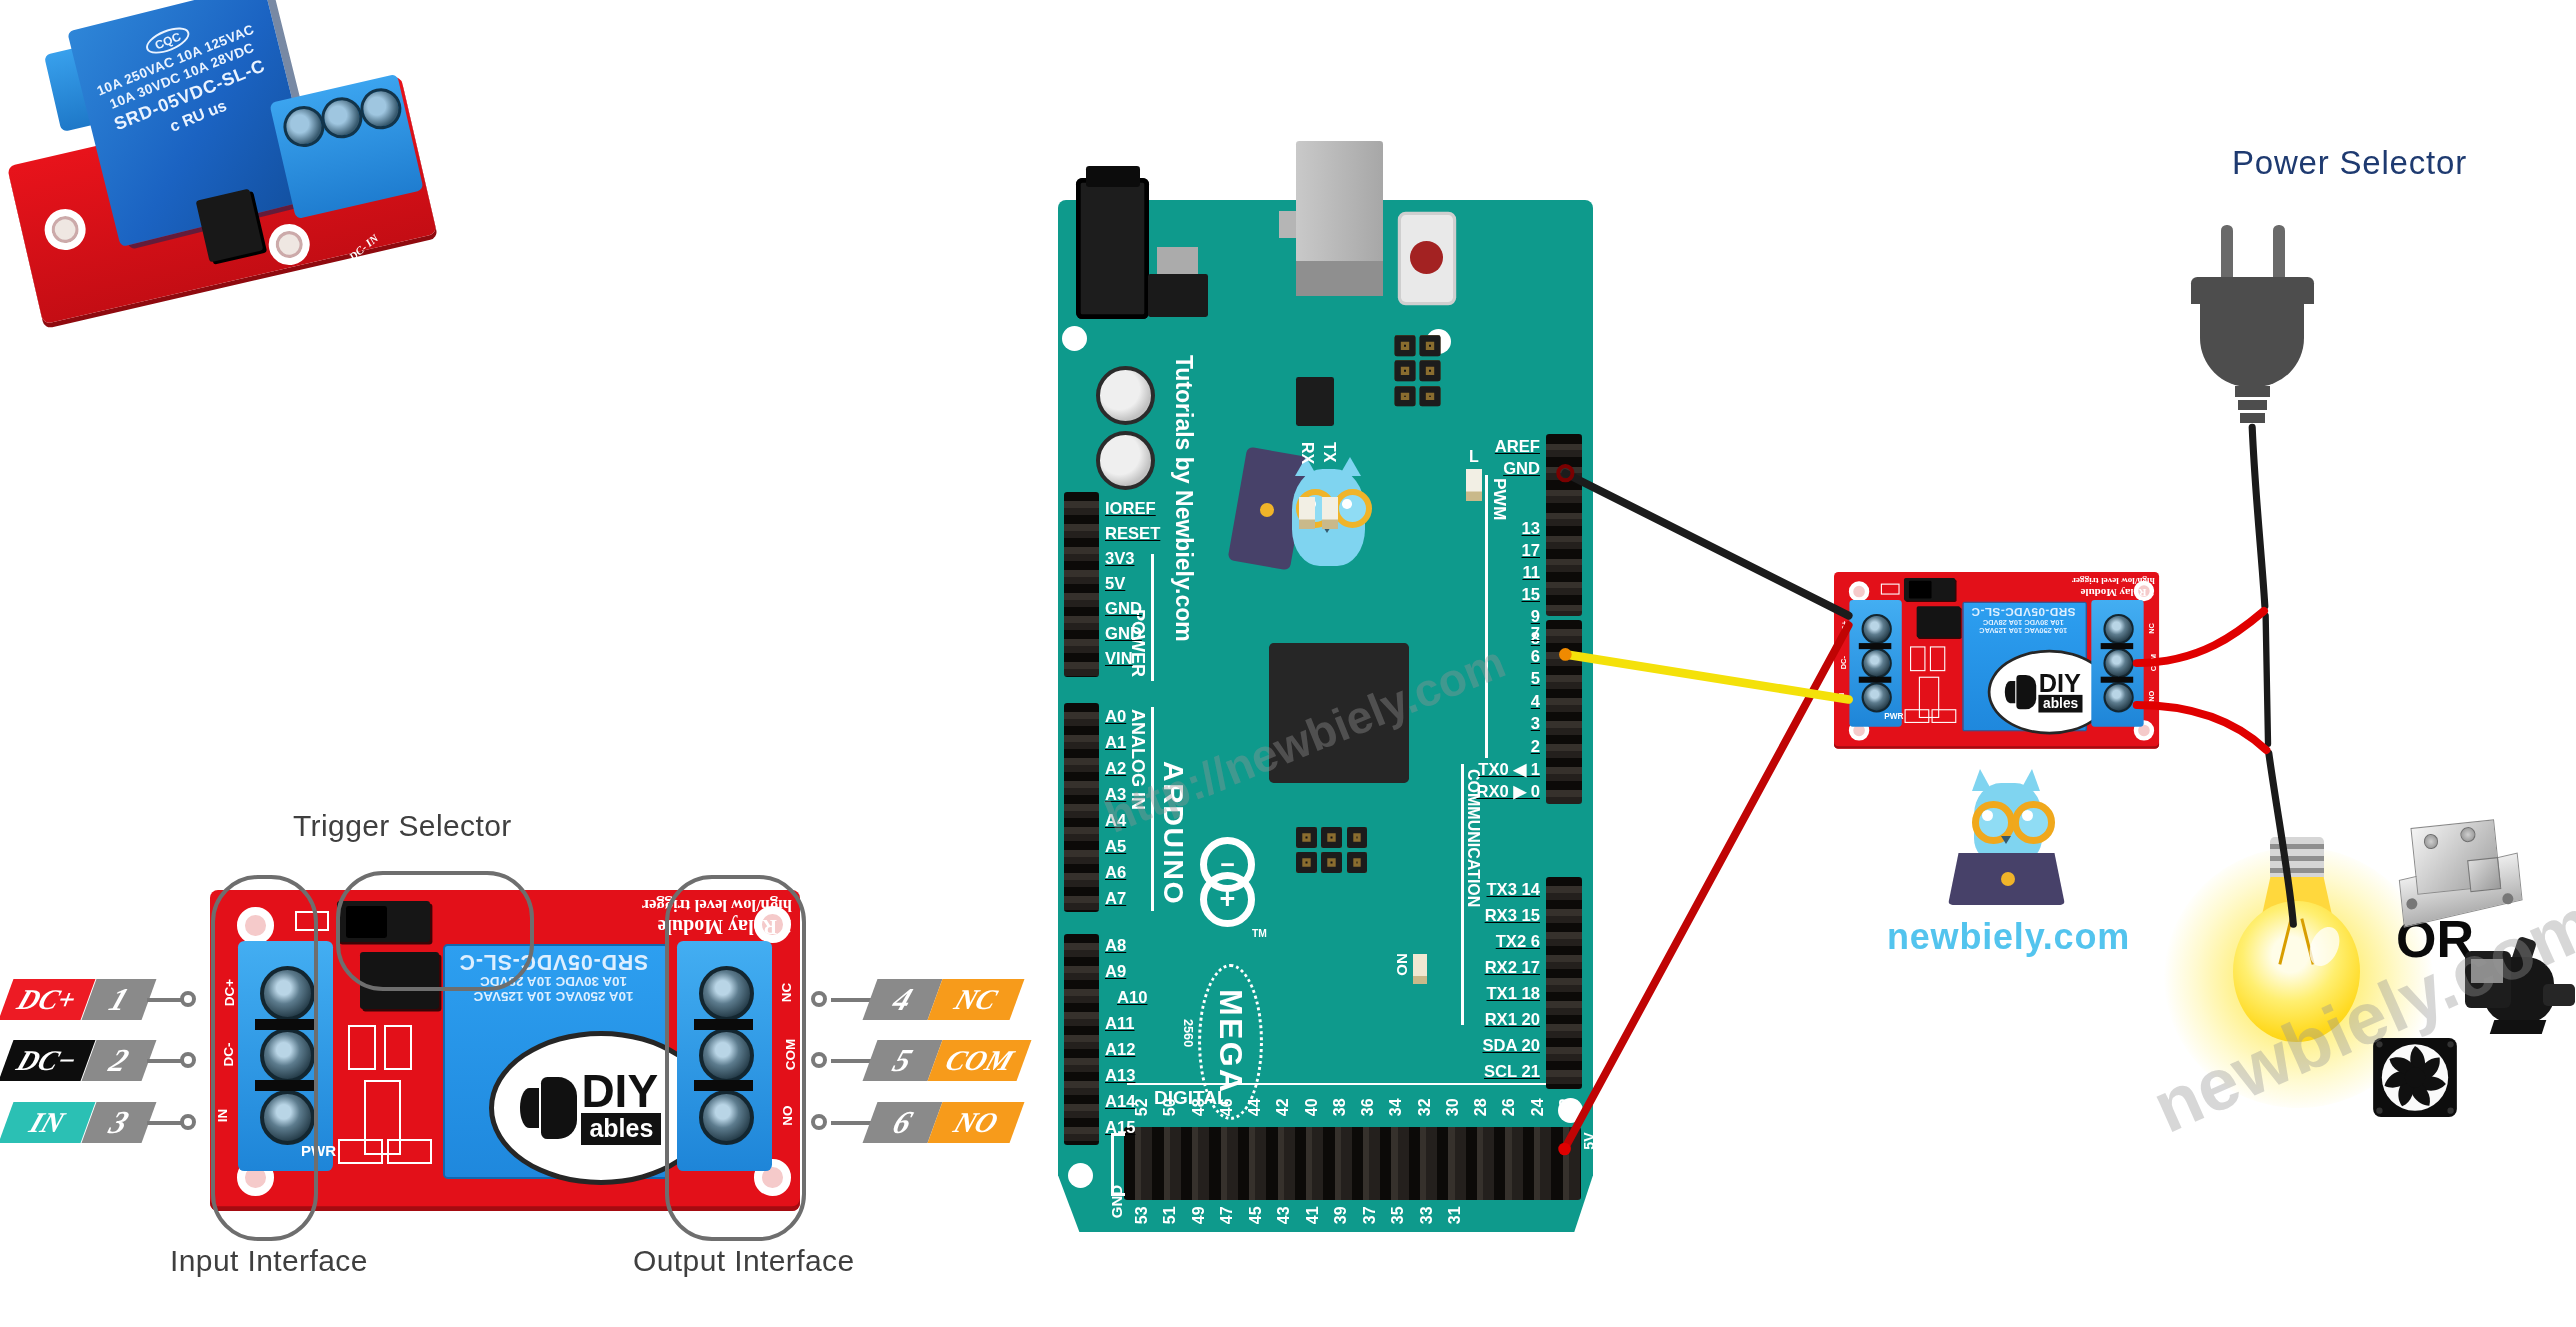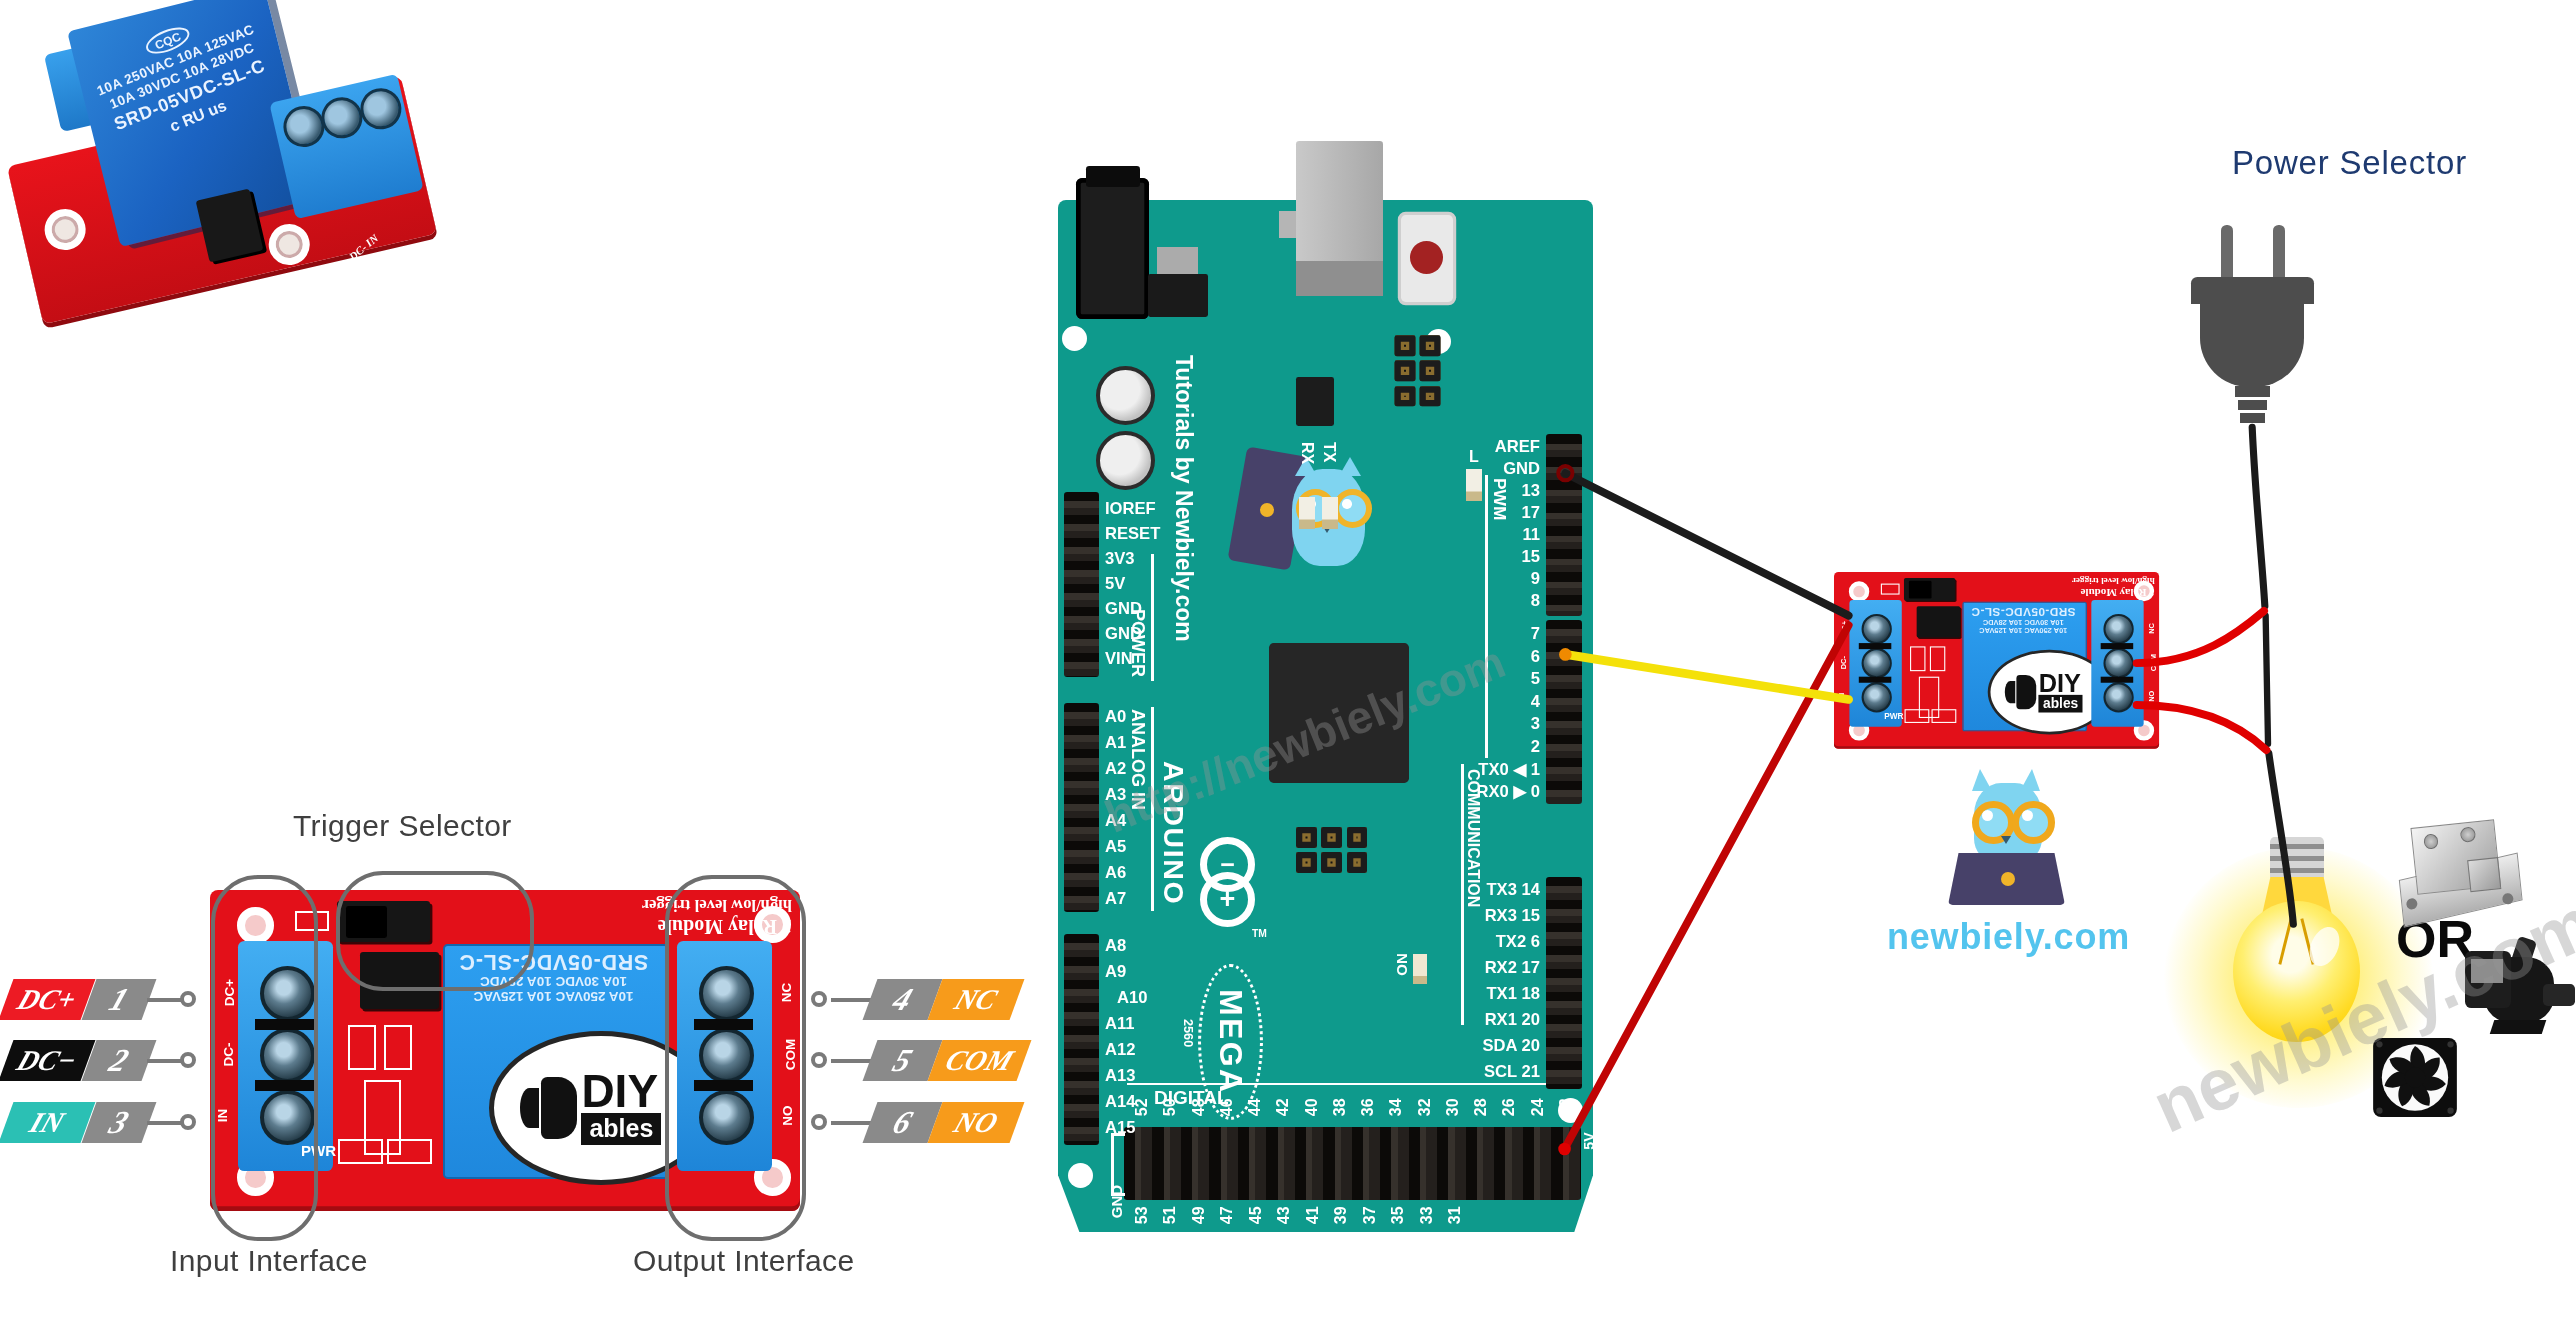--- a/index.html
+++ b/index.html
@@ -71,21 +71,21 @@
   .rb-ables{background:#111;color:#fff;font-weight:bold;font-size:25px;padding:1.6px 8px;margin-top:1.6px;}
   .rb-pwr{position:absolute;color:#fff;font-weight:bold;font-size:15px;}
   .rb-silk{position:absolute;border:2.4px solid #fff;background:transparent;}
   .rb-jumper{position:absolute;left:127px;top:11px;width:93px;height:41px;background:#161616;border-radius:3.2px;box-shadow:2.4px 2.4px 0 #3a0406;}
   .rb-jcap{position:absolute;left:136px;top:16px;width:41px;height:32px;background:#000;border-radius:2.4px;}
 
   
   #ard-board{left:1058px;top:200px;width:535px;height:1032px;background:#0e9a8c;
              clip-path:polygon(0 0,100% 0,100% 94.5%,96.5% 100%,4% 100%,0 94.5%);border-radius:8px;}
   .ard-white{color:#fff;font-weight:bold;}
-  .pin-col{display:flex;flex-direction:column;}
+  .pin-col{display:flex;flex-direction:column;text-decoration:underline;}
   .pin-col>div{color:#fff;font-weight:bold;font-size:16.6px;}
   .header-v{background:#24201d;background-image:repeating-linear-gradient(180deg,#0c0a08 0 9.5px,#36312c 9.5px 16px,#24201d 16px 23px);border-radius:3.2px;}
   .header-h{background:#24201d;border-radius:3.2px;}
   .wline{background:#fff;}
   .icsp{display:grid;grid-template-columns:repeat(3,1fr);grid-gap:4.7px;}
   .icsp span{width:20.6px;height:20.6px;background:#111;display:block;border-radius:2.4px;box-shadow:inset 0 0 0 6.3px #1c1c1c, inset 0 0 0 9.5px #8a6d2f;}
 
   
   .wm{font-weight:bold;color:rgba(150,150,150,0.38);white-space:nowrap;}
   #bulb-glow{left:2164px;top:847px;width:269px;height:261px;border-radius:50%;
@@ -363,21 +363,21 @@
     <div style="height: 26px; margin-left: 12px;">A10</div>
     <div style="height: 26px;">A11</div>
     <div style="height: 26px;">A12</div>
     <div style="height: 26px;">A13</div>
     <div style="height: 26px;">A14</div>
     <div style="height: 26px;">A15</div>
   </div>
 <div class="abs pin-col r1" style="left:1448px;top:437px;width:92px;align-items:flex-end">
     <div style="height: 22px;">AREF</div>
     <div style="height: 22px;">GND</div>
-    <div style="height: 22px;">13</div>
+    <div style="height: 22px; margin-top: 38px;">13</div>
     <div style="height: 22px;">17</div>
     <div style="height: 22px;">11</div>
     <div style="height: 22px;">15</div>
     <div style="height: 22px;">9</div>
     <div style="height: 22px;">8</div>
   </div>
 <div class="abs pin-col r2" style="left:1417px;top:624px;width:123px;align-items:flex-end">
     <div style="height: 22.6px;">7</div>
     <div style="height: 22.6px;">6</div>
     <div style="height: 22.6px;">5</div>

